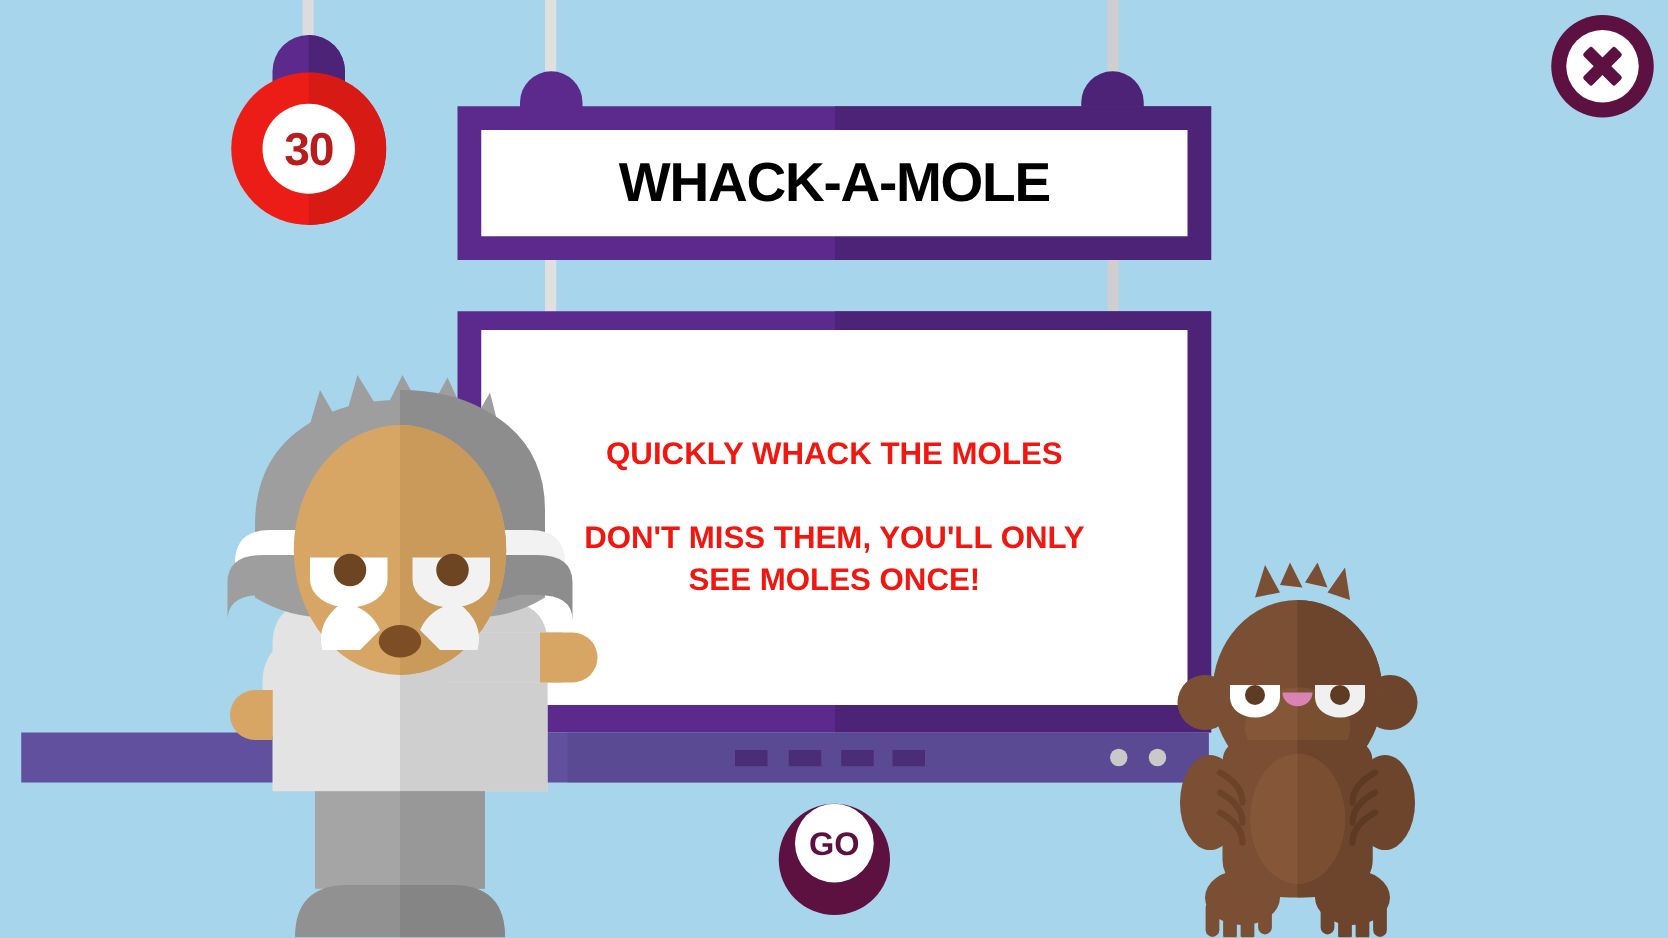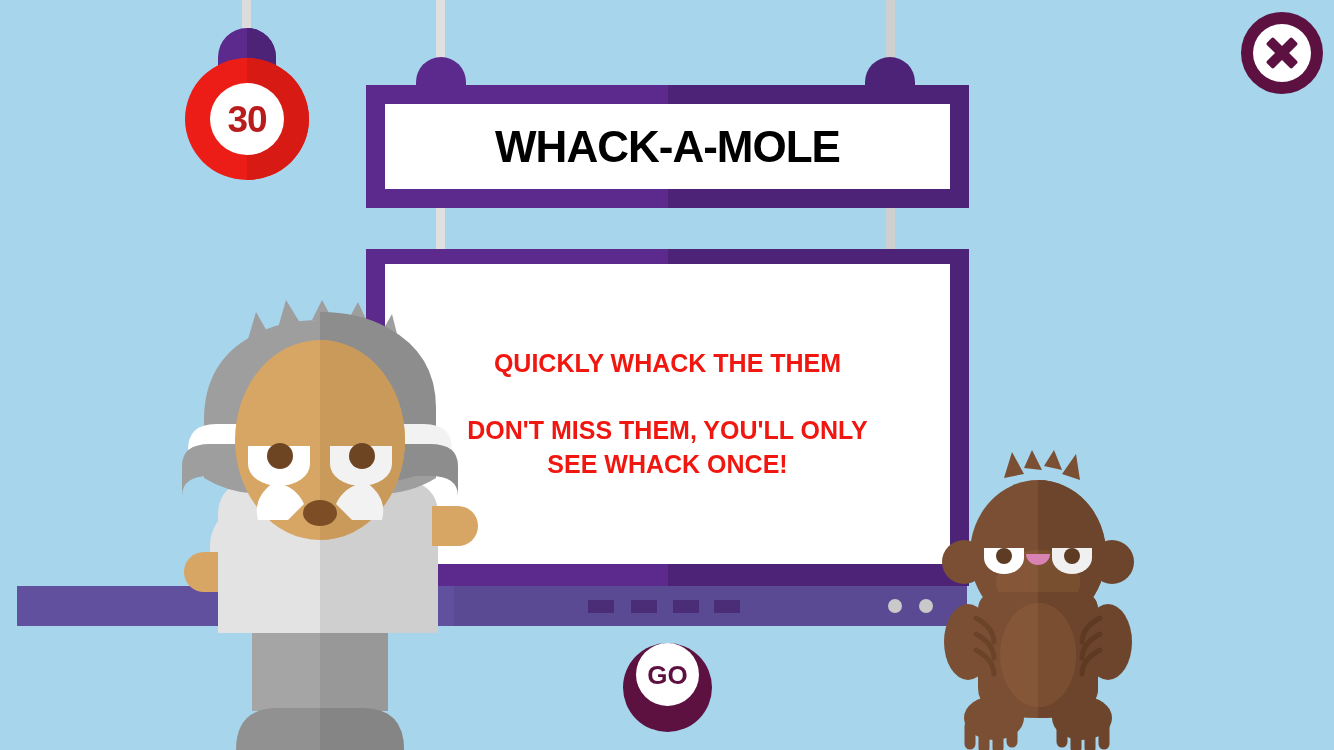--- a/index.html
+++ b/index.html
@@ -170,24 +170,24 @@
     <div class="knob k2"></div>
     <div class="frame"></div>
     <div class="panel">
       <div id="title-text">WHACK-A-MOLE</div>
     </div>
   </div>
 
   <div id="instr-board">
     <div class="frame"></div>
     <div class="panel">
-      <div class="instr-line">QUICKLY WHACK THE THEM</div>
+      <div class="instr-line">QUICKLY WHACK THE MOLES</div>
       <div class="instr-gap"></div>
       <div class="instr-line">DON'T MISS THEM, YOU'LL ONLY</div>
-      <div class="instr-line">SEE WHACK ONCE!</div>
+      <div class="instr-line">SEE MOLES ONCE!</div>
     </div>
   </div>
 
   <div id="professor">
     <svg width="320" height="450" viewBox="0 0 320 450">
 
       <rect x="50" y="205" width="220" height="100" rx="40" fill="#e3e3e3"></rect>
 
       <path d="M58 215 q0 -28 28 -34 l48 -10 h68 l48 10 q28 6 28 34 v118 h-220z" fill="#e3e3e3"></path>
       <path d="M160 171 h42 l48 10 q28 6 28 34 v118 h-118z" fill="#cfcfcf"></path>

